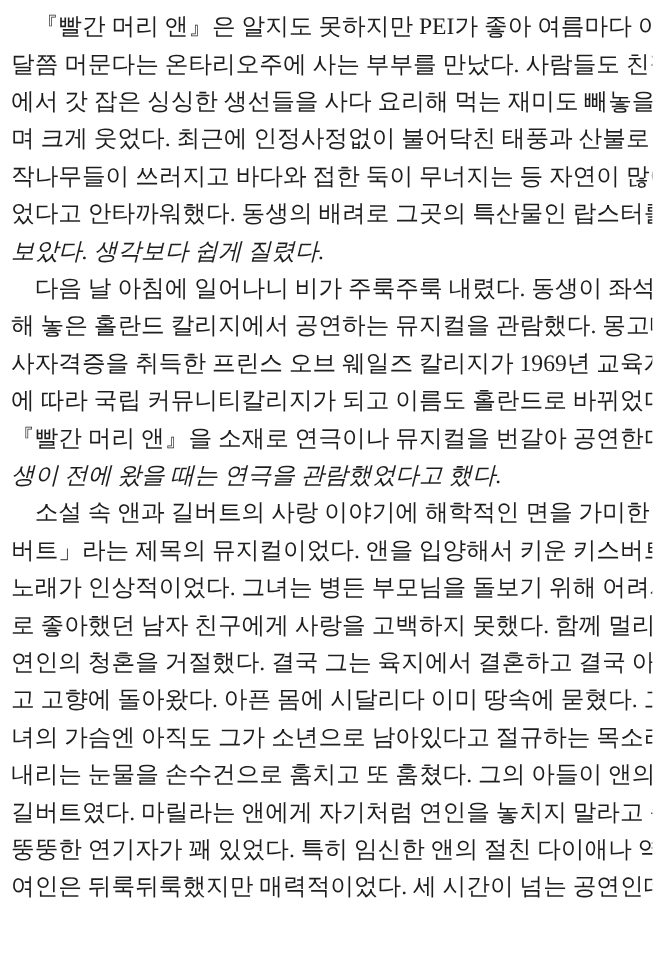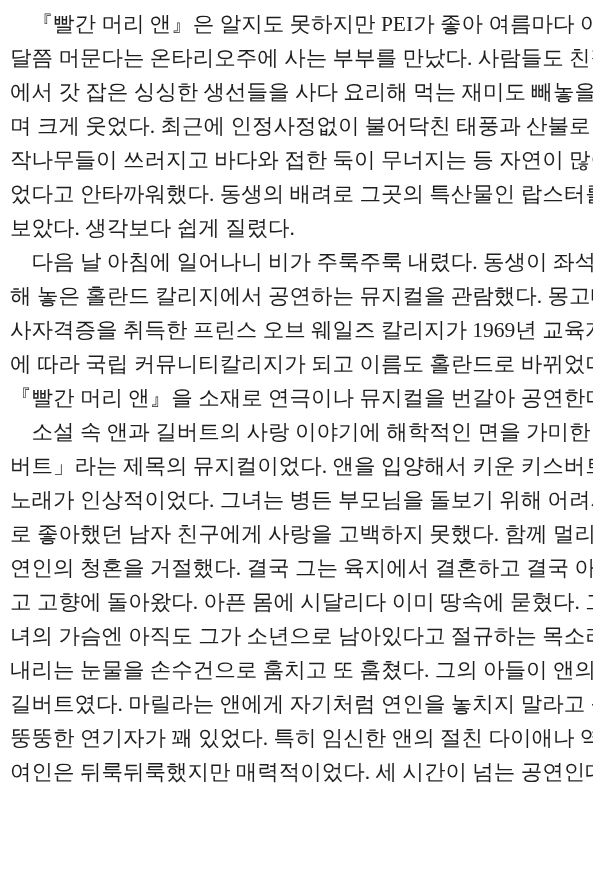--- a/index.html
+++ b/index.html
@@ -34,20 +34,21 @@
     text-align: justify;
     text-align-last: justify;
     word-break: keep-all;
     white-space: nowrap;
   }
   .line.first {
     text-indent: 1em;
   }
   .line.last {
     text-align-last: left;
+    font-style: italic;
   }
 </style>
 </head>
 <body>
 
 <div class="page" style="color: rgb(30, 30, 30); background: rgb(255, 255, 255);">
 
   <p class="para">
     <span class="line first">『빨간 머리 앤』은 알지도 못하지만 PEI가 좋아 여름마다 이곳에서 한</span>
     <span class="line">달쯤 머문다는 온타리오주에 사는 부부를 만났다. 사람들도 친절하고 배</span>
@@ -57,20 +58,21 @@
     <span class="line">었다고 안타까워했다. 동생의 배려로 그곳의 특산물인 랍스터를 실컷 맛</span>
     <span class="line last">보았다. 생각보다 쉽게 질렸다.</span>
   </p>
 
   <p class="para">
     <span class="line first">다음 날 아침에 일어나니 비가 주룩주룩 내렸다. 동생이 좌석까지 예약</span>
     <span class="line">해 놓은 홀란드 칼리지에서 공연하는 뮤지컬을 관람했다. 몽고메리가 교</span>
     <span class="line">사자격증을 취득한 프린스 오브 웨일즈 칼리지가 1969년 교육개혁 정책</span>
     <span class="line">에 따라 국립 커뮤니티칼리지가 되고 이름도 홀란드로 바뀌었다. 해마다</span>
     <span class="line">『빨간 머리 앤』을 소재로 연극이나 뮤지컬을 번갈아 공연한다고 한다. 동</span>
+    <span class="line last">생이 전에 왔을 때는 연극을 관람했었다고 했다.</span>
   </p>
 
   <p class="para">
     <span class="line first">소설 속 앤과 길버트의 사랑 이야기에 해학적인 면을 가미한 「앤과 길</span>
     <span class="line">버트」라는 제목의 뮤지컬이었다. 앤을 입양해서 키운 키스버트 마릴라의</span>
     <span class="line">노래가 인상적이었다. 그녀는 병든 부모님을 돌보기 위해 어려서부터 서</span>
     <span class="line">로 좋아했던 남자 친구에게 사랑을 고백하지 못했다. 함께 멀리 떠나자는</span>
     <span class="line">연인의 청혼을 거절했다. 결국 그는 육지에서 결혼하고 결국 아들만 데리</span>
     <span class="line">고 고향에 돌아왔다. 아픈 몸에 시달리다 이미 땅속에 묻혔다. 그래도 그</span>
     <span class="line">녀의 가슴엔 아직도 그가 소년으로 남아있다고 절규하는 목소리에 흘러</span>

